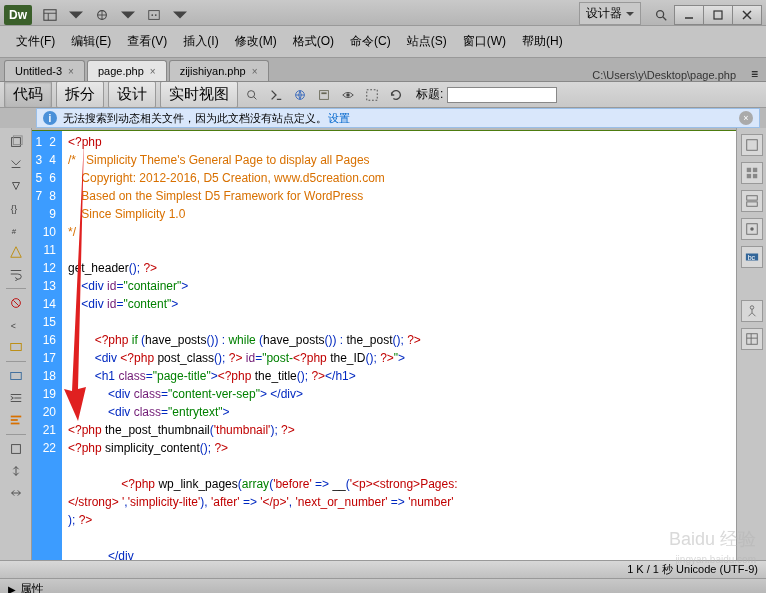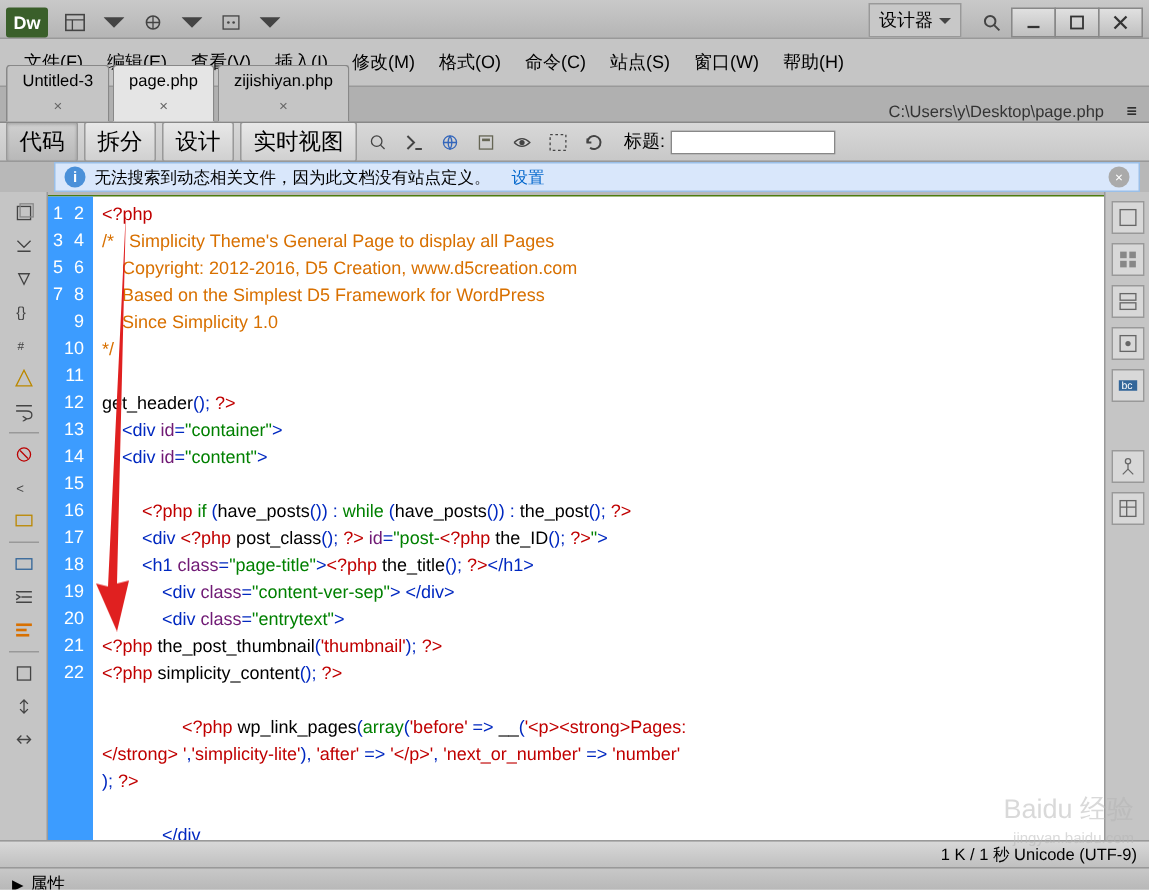--- a/index.html
+++ b/index.html
@@ -13,37 +13,37 @@
 .dropdown { display: flex; align-items: center; gap: 4px; padding: 2px 6px; border: 1px solid #999; background: #c8c8c8; cursor: pointer; margin-right: 8px; }
 .dropdown svg { width: 8px; height: 8px; }
 .win-btns { display: flex; }
 .win-btn { width: 30px; height: 20px; border: 1px solid #888; background: linear-gradient(#e0e0e0,#c0c0c0); display: flex; align-items: center; justify-content: center; margin-left: -1px; cursor: pointer; }
 .win-btn svg { width: 10px; height: 10px; }
 
 .menubar { height: 32px; background: #c5c5c5; display: flex; align-items: center; padding: 0 8px; border-bottom: 1px solid #999; }
 .menu-item { padding: 3px 8px; cursor: pointer; }
 
 .tabbar { height: 24px; background: #b0b0b0; display: flex; align-items: flex-end; padding: 0 4px; border-bottom: 1px solid #888; position: relative; }
-.tab { padding: 4px 10px 4px 10px; background: #c5c5c5; border: 1px solid #888; border-bottom: none; border-radius: 3px 3px 0 0; margin-right: 2px; display: flex; align-items: center; gap: 6px; cursor: pointer; font-size: 11px; flex-direction: column; }
+.tab { padding: 4px 10px 4px 10px; background: #c5c5c5; border: 1px solid #888; border-bottom: none; border-radius: 3px 3px 0 0; margin-right: 2px; display: flex; align-items: center; gap: 6px; cursor: pointer; font-size: 11px; }
 .tab.active { background: #e5e5e5; }
 .tab-close { font-size: 10px; color: #666; cursor: pointer; }
 .path-label { position: absolute; right: 30px; color: #333; font-size: 11px; }
 .tab-menu { position: absolute; right: 8px; }
 
 .doc-bar { height: 26px; background: linear-gradient(#d8d8d8,#c8c8c8); display: flex; align-items: center; padding: 0 4px; border-bottom: 1px solid #999; gap: 4px; }
 .view-btn { padding: 3px 8px; border: 1px solid #999; background: linear-gradient(#e8e8e8,#d0d0d0); cursor: pointer; font-size: 15px; border-radius: 2px; }
 .view-btn.active { background: linear-gradient(#d0d0d0,#b8b8b8); box-shadow: inset 0 1px 2px rgba(0,0,0,0.2); }
 .tool-icon { width: 20px; height: 20px; display: inline-flex; align-items: center; justify-content: center; cursor: pointer; }
 .tool-icon svg { width: 14px; height: 14px; }
 .title-field { margin-left: 6px; display: flex; align-items: center; gap: 4px; }
 .title-input { width: 110px; height: 16px; border: 1px solid #888; background: #fff; padding: 0 2px; font-size: 11px; }
 
 .info-bar { height: 20px; background: #d9e7fb; border: 1px solid #9abfe8; display: flex; align-items: center; padding: 0 6px; font-size: 11px; margin: 0 6px 0 36px; }
 .info-icon { width: 14px; height: 14px; border-radius: 50%; background: #4a90d9; color: #fff; display: flex; align-items: center; justify-content: center; font-size: 10px; font-weight: bold; margin-right: 6px; }
-.info-link { color: #0066cc; cursor: pointer; margin-left: 14px; }
+.info-link { color: #0066cc; cursor: pointer; margin-left: 1px; }
 .info-close { margin-left: auto; width: 14px; height: 14px; border-radius: 50%; background: #aaa; color: #fff; display: flex; align-items: center; justify-content: center; font-size: 9px; cursor: pointer; }
 
 .work-area { display: flex; height: 432px; }
 .left-tools { width: 32px; background: #c5c5c5; border-right: 1px solid #999; display: flex; flex-direction: column; align-items: center; gap: 2px; padding-top: 4px; }
 .lt-icon { width: 24px; height: 20px; display: flex; align-items: center; justify-content: center; cursor: pointer; }
 .lt-icon svg { width: 14px; height: 14px; }
 .lt-sep { width: 20px; height: 1px; background: #999; margin: 2px 0; }
 
 .code-wrap { flex: 1; display: flex; position: relative; background: #fff; border-top: 1px solid #4d7c0f; margin-top: 2px; }
 .gutter { width: 30px; background: #3c9cff; color: #fff; text-align: right; padding: 2px 6px 0 0; font-family: Consolas, monospace; font-size: 12px; line-height: 18px; user-select: none; }

